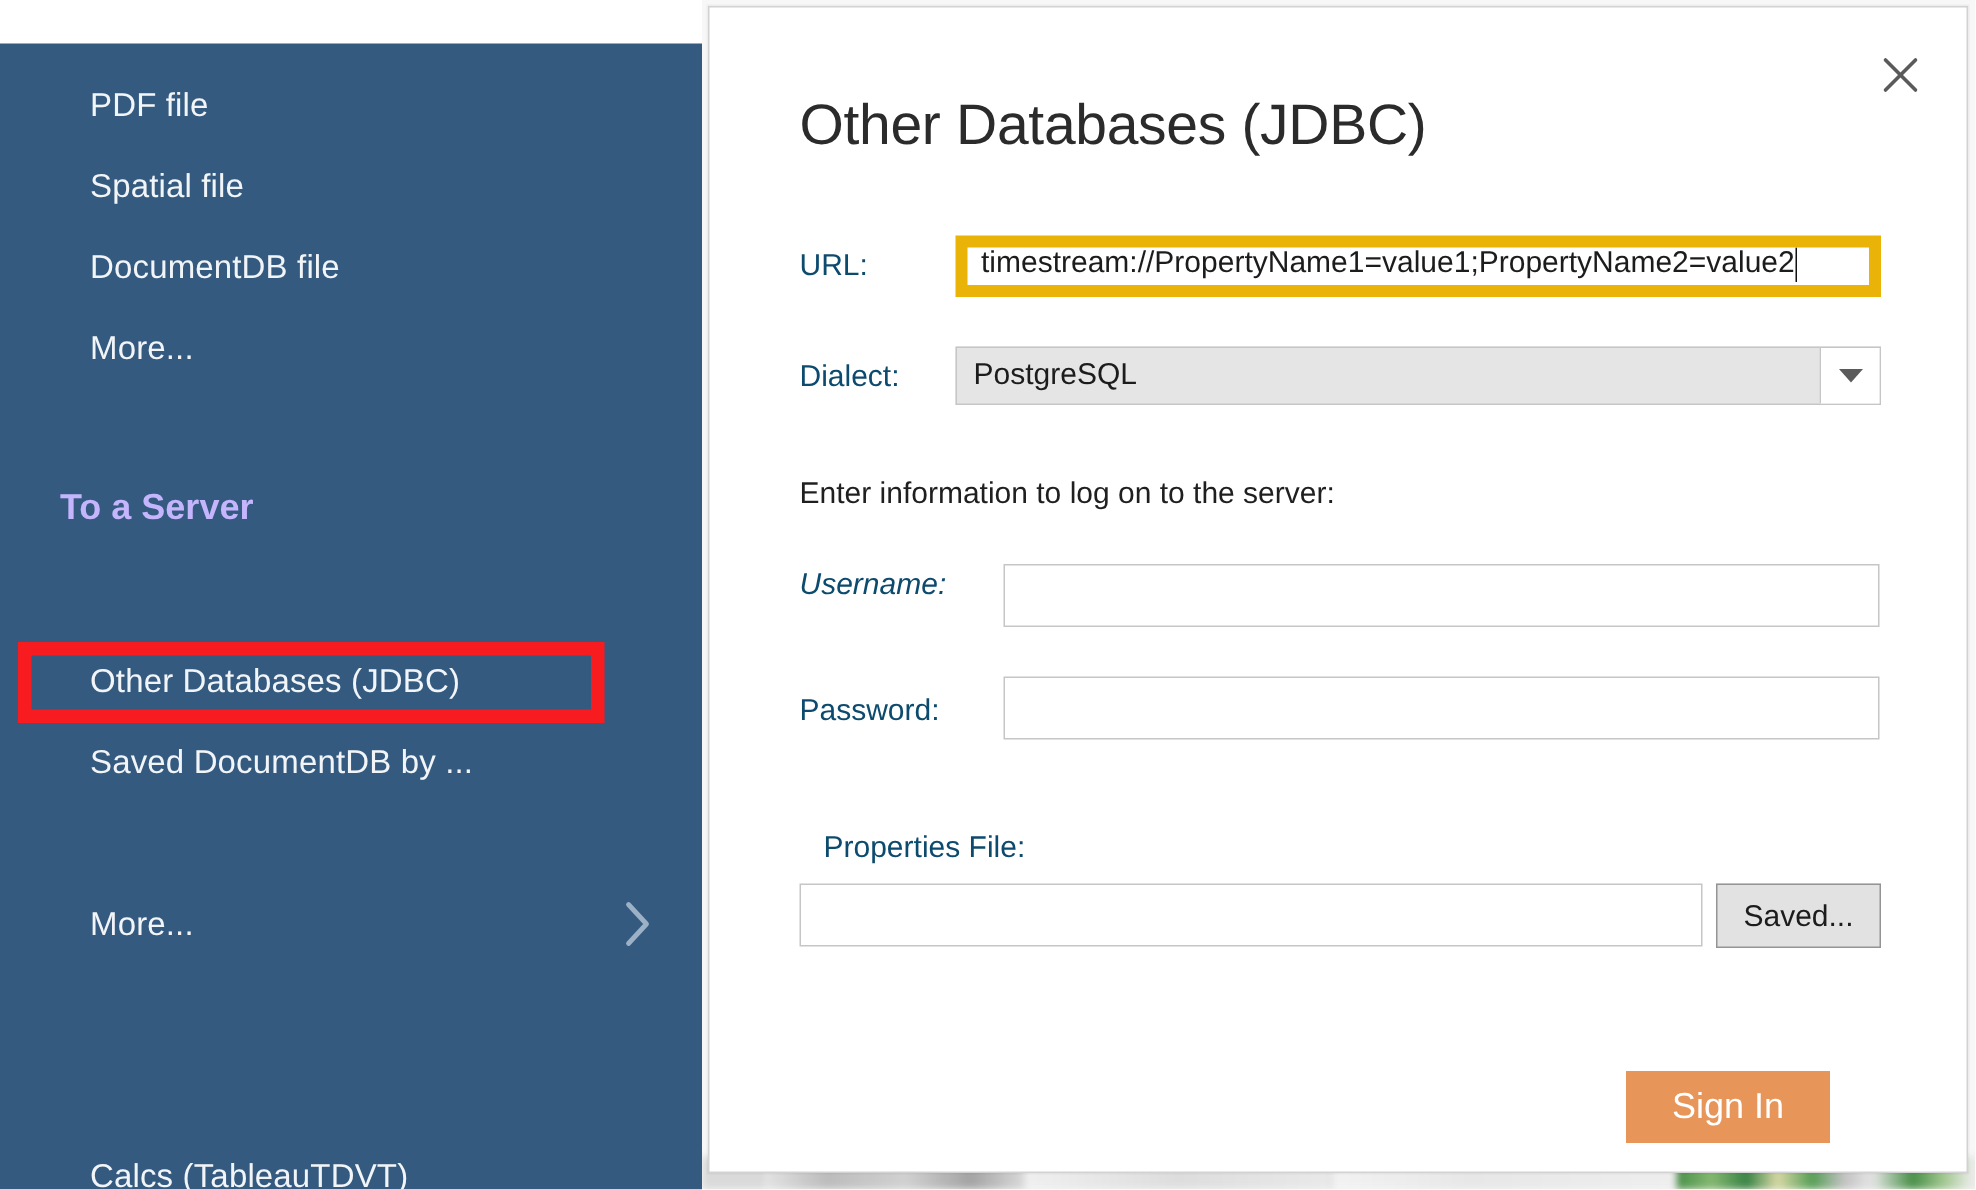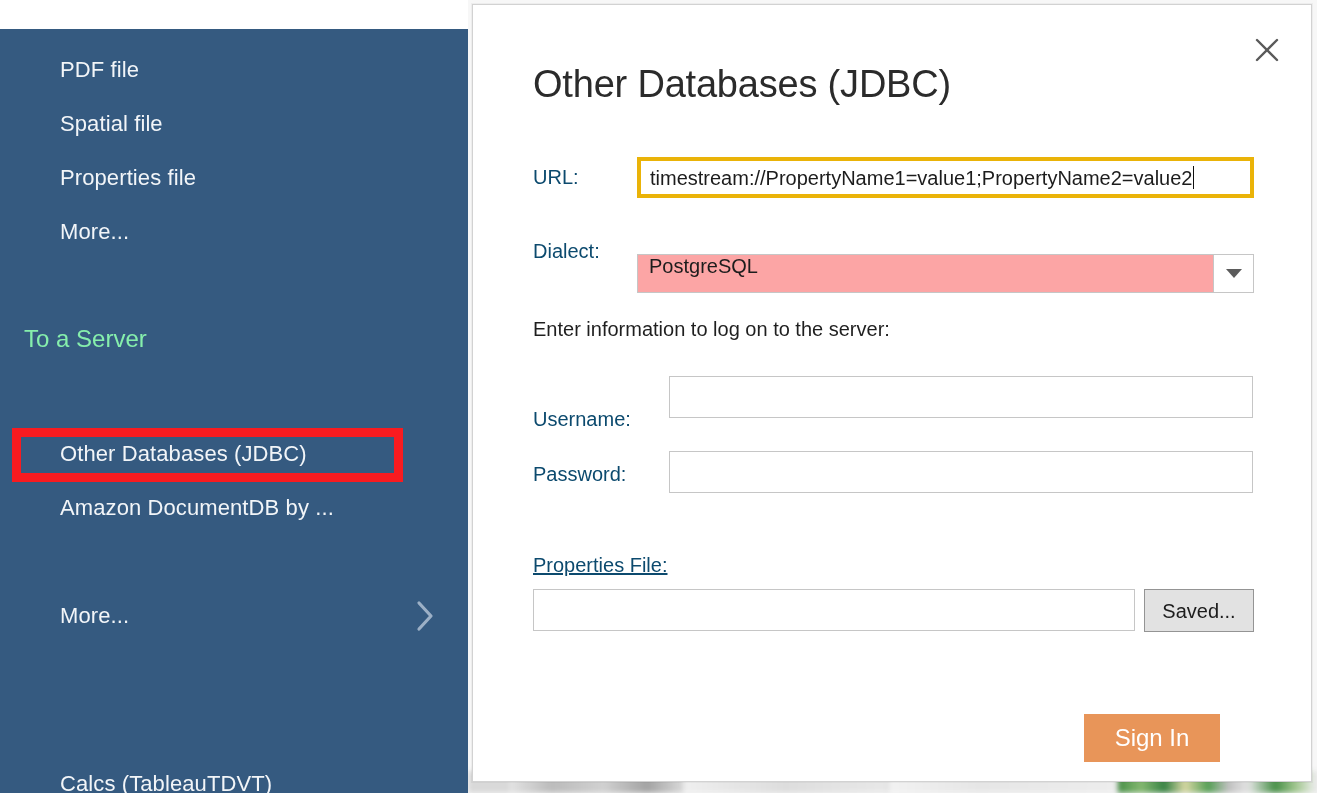--- a/index.html
+++ b/index.html
@@ -38,25 +38,25 @@
     left: 60px;
     font-size: 22px;
     color: #f2f5f8;
     white-space: nowrap;
     letter-spacing: 0.1px;
     font-weight: 400;
   }
 
   .side-header {
     position: absolute;
-    left: 24px;
+    left: 40px;
     font-size: 24px;
-    color: #86efac;
-    white-space: nowrap;
-    font-weight: 400;
+    color: #c4b5fd;
+    white-space: nowrap;
+    font-weight: 700;
   }
 
   
   .highlight-box {
     position: absolute;
     left: 12px;
     top: 399px;
     width: 391px;
     height: 54px;
     border: 9px solid #f81b20;
@@ -163,24 +163,23 @@
   }
 
   
   .url-label   { left: 60px;  top: 161px; }
   .url-wrap {
     position: absolute;
     left: 164px;
     top: 152px;
     width: 617px;
     height: 41px;
-    border: 4px solid #eab308;
+    border: 8px solid #eab308;
     background: #fff;
     display: flex;
-    align-items: center;
     padding: 0 0 0 9px;
     overflow: hidden;
   }
   .url-text {
     font-size: 20px;
     color: #1c1c1c;
     white-space: nowrap;
     line-height: 1;
   }
   .caret {
@@ -194,24 +193,23 @@
 
   
   .dialect-label { left: 60px; top: 235px; }
   .select-box {
     position: absolute;
     left: 164px;
     top: 226px;
     width: 617px;
     height: 39px;
     border: 1px solid #c6c6c6;
-    background: #fca5a5;
-    display: flex;
-    align-items: flex-start;
-    margin-top: 23px;
+    background: #e5e5e5;
+    display: flex;
+    align-items: center;
   }
   .select-value {
     flex: 1;
     padding-left: 11px;
     font-size: 20px;
     color: #1c1c1c;
     white-space: nowrap;
   }
   .select-arrow {
     width: 40px;
@@ -231,27 +229,27 @@
 
   .logon-note {
     position: absolute;
     left: 60px;
     top: 313px;
     font-size: 20px;
     color: #1f1f1f;
     white-space: nowrap;
   }
 
-  .user-label { left: 60px; top: 403px; }
+  .user-label { left: 60px; top: 374px; font-style: italic; }
   .user-input { left: 196px; top: 371px; width: 584px; height: 42px; }
 
   .pass-label { left: 60px; top: 458px; }
   .pass-input { left: 196px; top: 446px; width: 584px; height: 42px; }
 
-  .props-label { left: 60px; top: 549px; text-decoration: underline; }
+  .props-label { left: 76px; top: 549px; }
   .props-input { left: 60px; top: 584px; width: 602px; height: 42px; }
 
   .browse-btn {
     position: absolute;
     left: 671px;
     top: 584px;
     width: 110px;
     height: 43px;
     background: #e2e2e2;
     border: 1px solid #949494;
@@ -279,27 +277,27 @@
 </style>
 </head>
 <body>
 
 <div id="root">
 
   <div class="sidebar">
 
     <div class="side-item" style="top:28px">PDF file</div>
     <div class="side-item" style="top:82px">Spatial file</div>
-    <div class="side-item" style="top:136px">Properties file</div>
+    <div class="side-item" style="top:136px">DocumentDB file</div>
     <div class="side-item" style="top:190px">More...</div>
 
     <div class="side-header" style="top:296px">To a Server</div>
 
     <div class="side-item" style="top:412px">Other Databases (JDBC)</div>
-    <div class="side-item" style="top:466px">Amazon DocumentDB by ...</div>
+    <div class="side-item" style="top:466px">Saved DocumentDB by ...</div>
     <div class="side-item" style="top:574px">More...</div>
 
     <div class="chevron-right">
       <svg width="24" height="34" viewBox="0 0 24 34" aria-hidden="true">
         <polyline points="6,4 18,17 6,30" fill="none" stroke="#9cb0c6" stroke-width="3.2" stroke-linecap="round" stroke-linejoin="round"></polyline>
       </svg>
     </div>
 
 
     <div class="side-item" style="top:742px">Calcs (TableauTDVT)</div>

